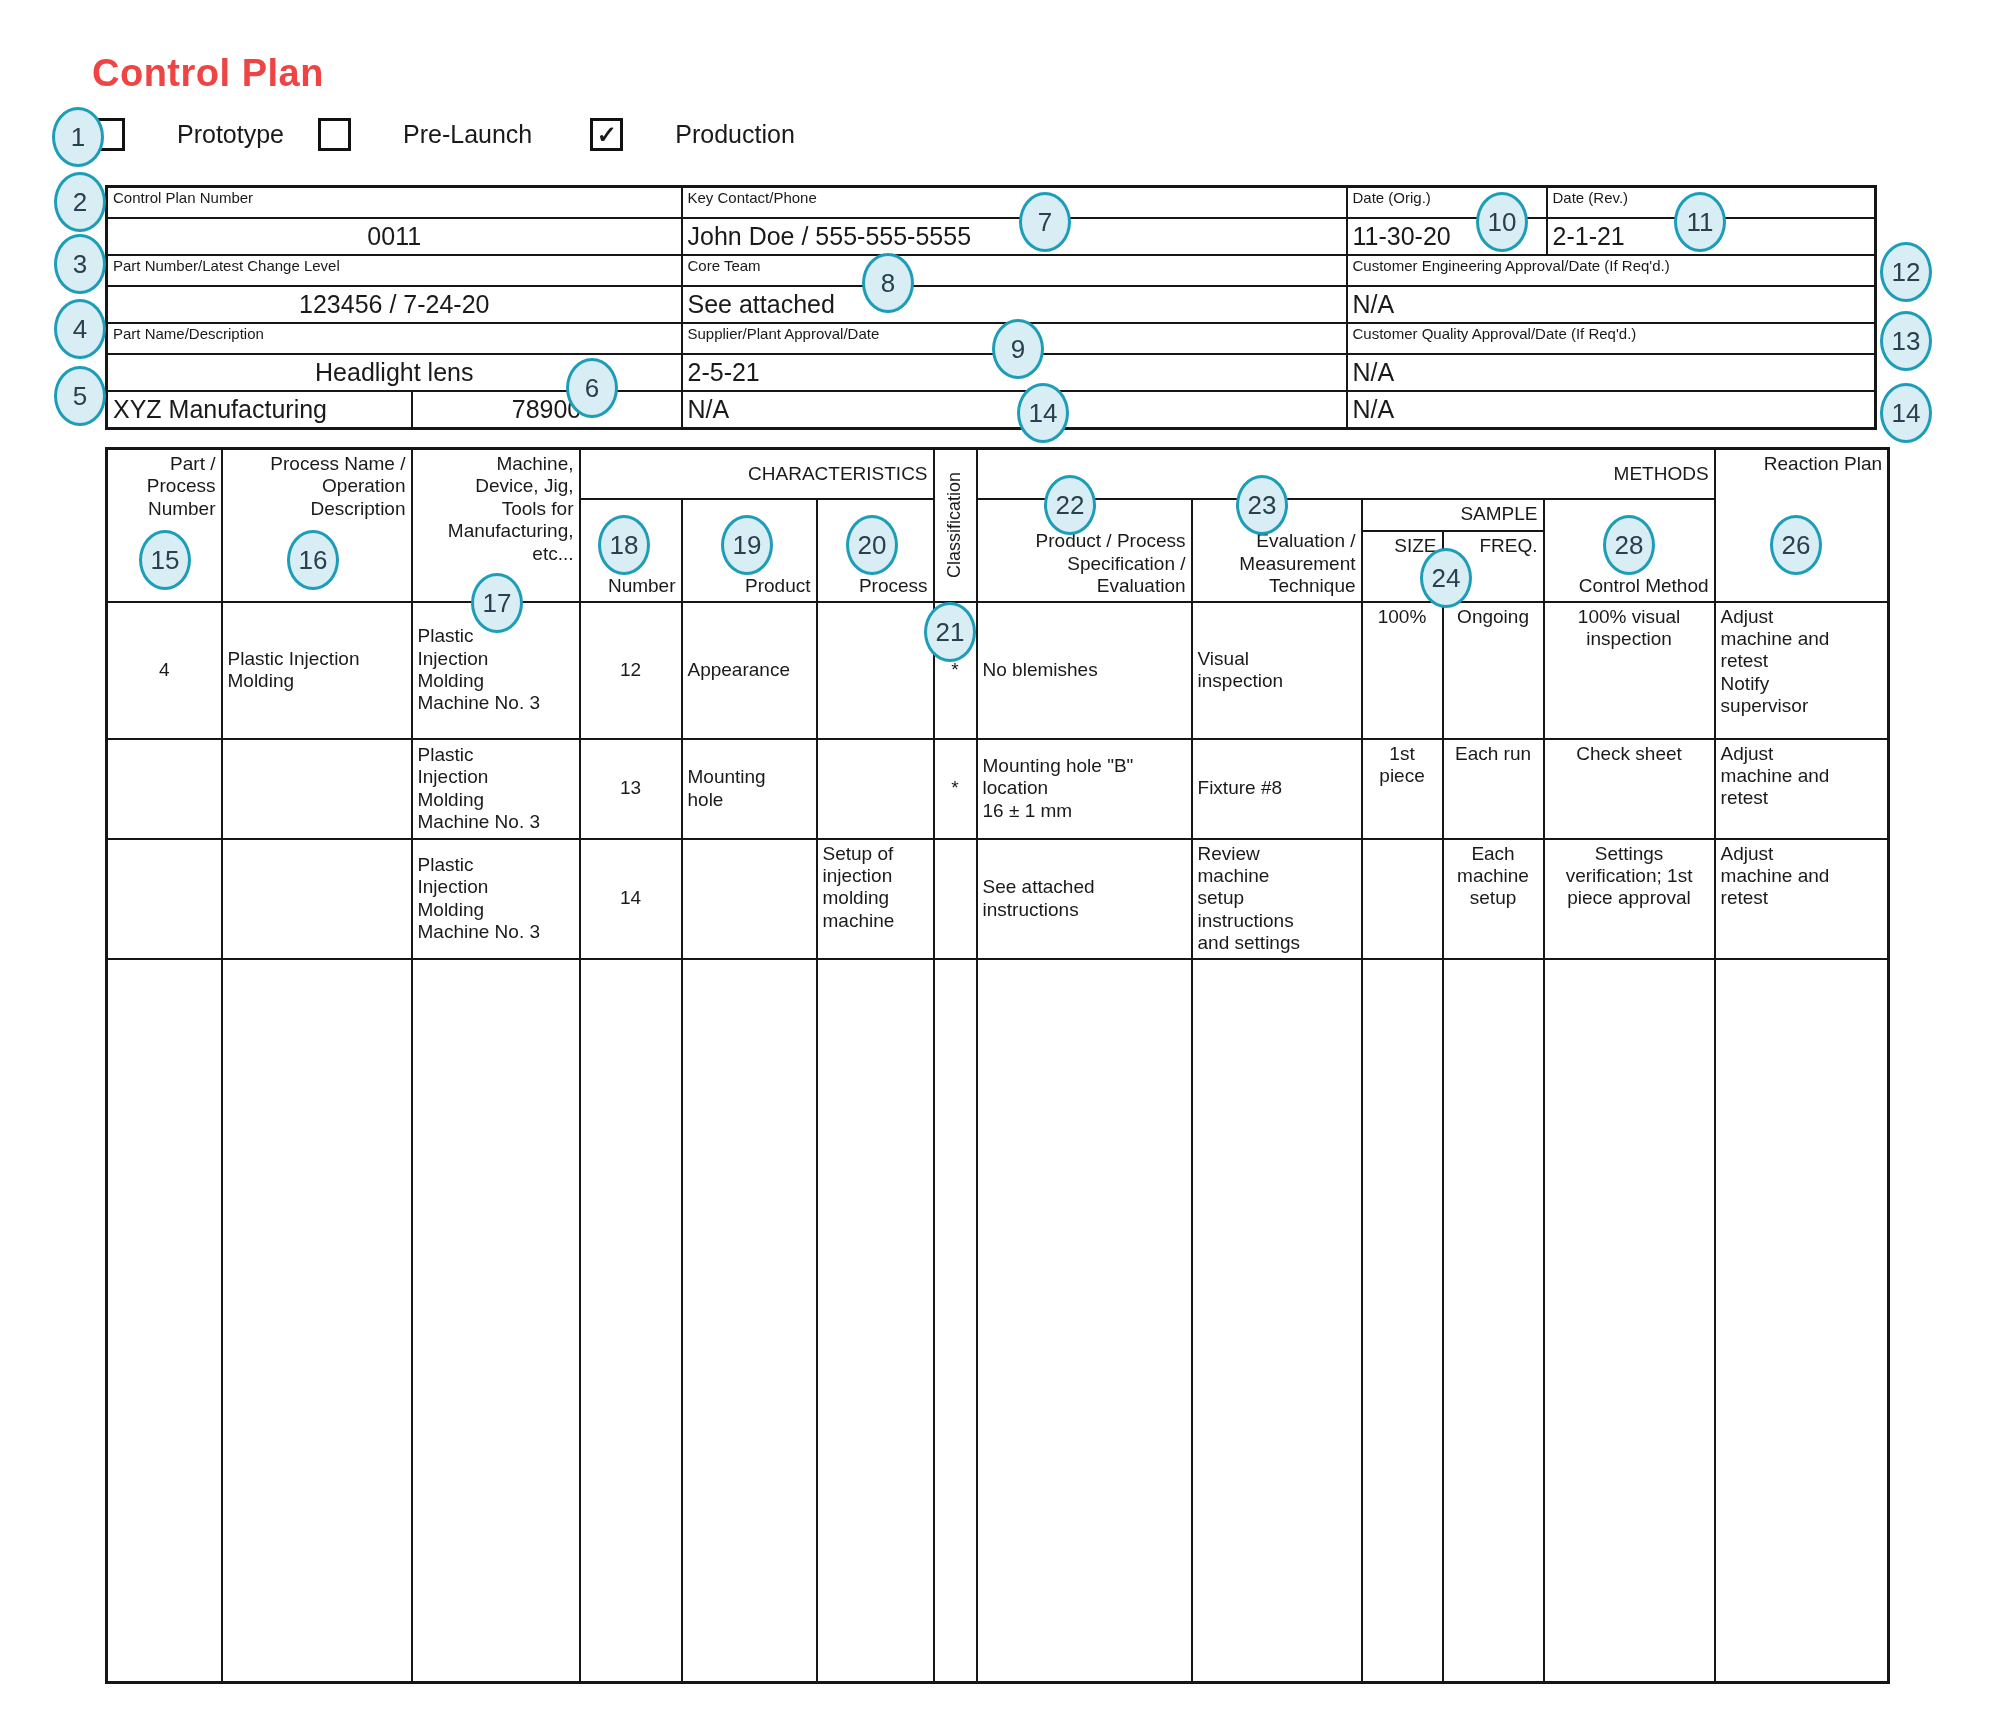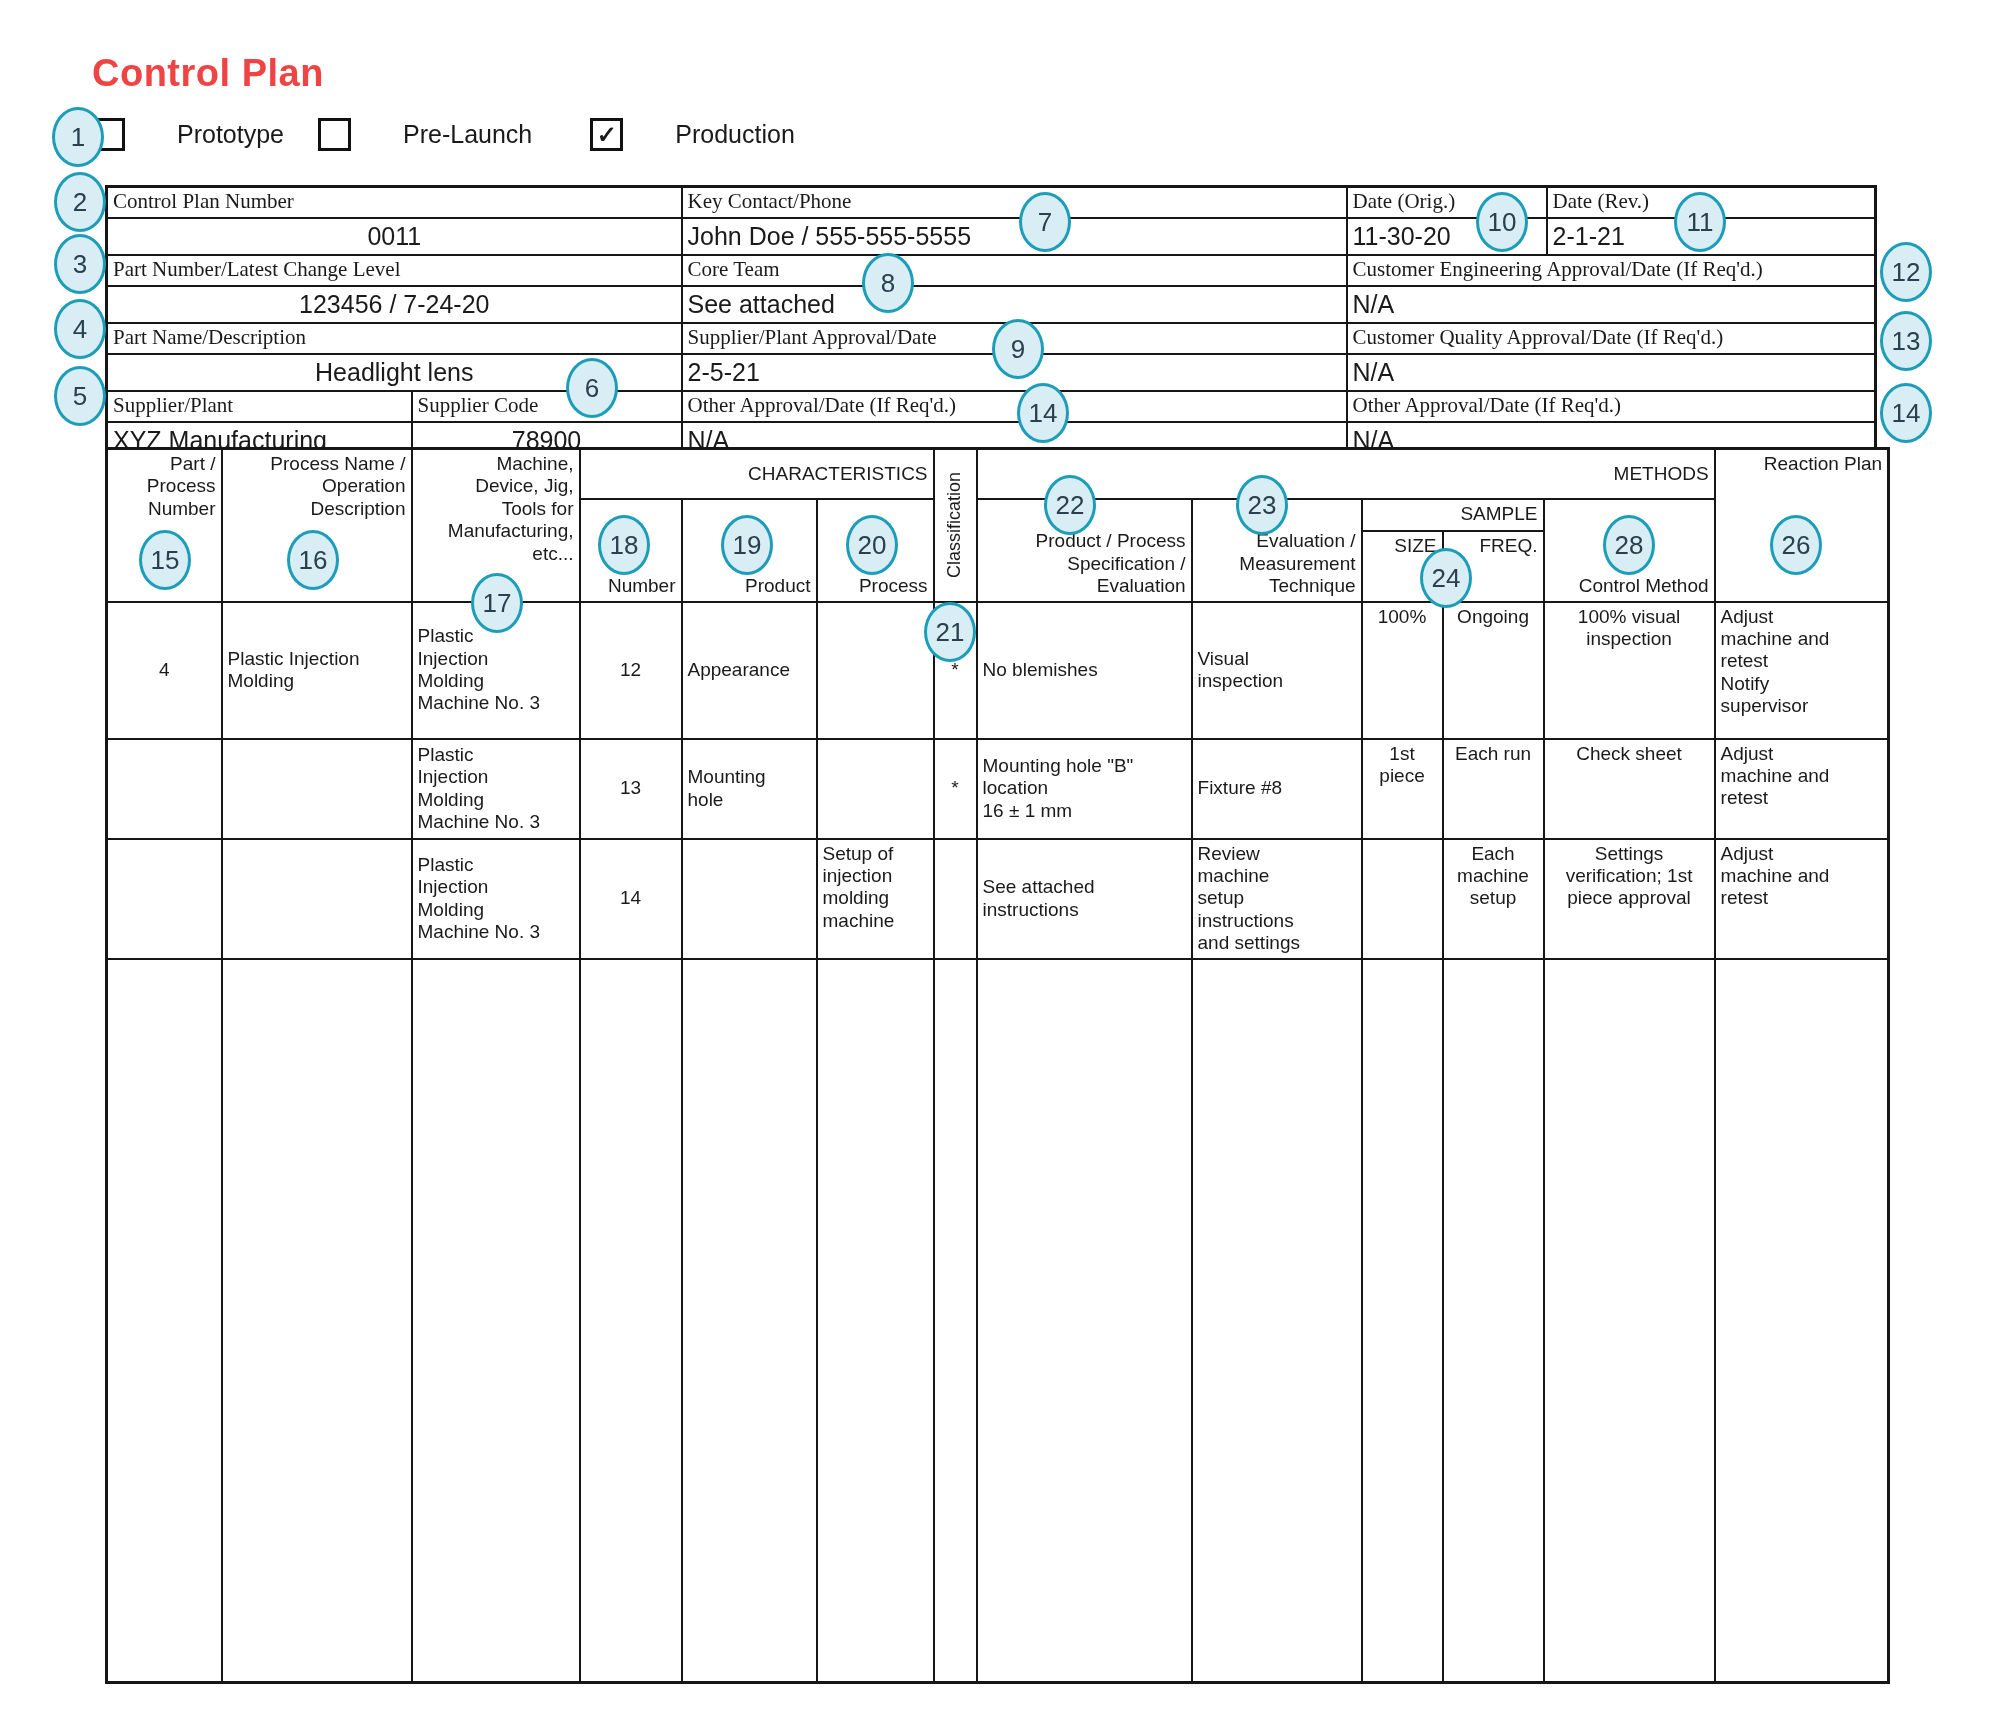--- a/index.html
+++ b/index.html
@@ -15,21 +15,21 @@
 
   
   table{border-collapse:collapse;table-layout:fixed;background:#fff;}
   td{border:2px solid #161616;overflow:hidden;white-space:pre-line;line-height:1.18;}
   #header-table{left:105px;top:185px;}
   #main-table{left:105px;top:447px;}
   #header-table{width:1770px;}
   #main-table{width:1782px;}
   table{border:3px solid #161616;}
 
-  .lbl{font-size:21px;padding:1px 5px;vertical-align:top;text-align:left;height:27px;font-family:Liberation Serif, serif;}
+  .lbl{font-size:15px;padding:1px 5px;vertical-align:top;text-align:left;height:27px;}
   .val{font-size:25px;padding:0 5px;vertical-align:middle;height:35px;text-align:left;}
   .val.tc{text-align:center;}
   .val.tr{text-align:center;}
 
   .hc{font-size:19px;text-align:right;}
   .vt{vertical-align:top;}
   .vm{vertical-align:middle;}
   .vb{vertical-align:bottom;}
   .tl{text-align:left;}
   .tc{text-align:center;}
@@ -94,26 +94,20 @@
   </tr>
   <tr>
     <td class="lbl" colspan="2">Part Name/Description</td>
     <td class="lbl">Supplier/Plant Approval/Date</td>
     <td class="lbl" colspan="2">Customer Quality Approval/Date (If Req'd.)</td>
   </tr>
   <tr>
     <td class="val tc" colspan="2">Headlight lens</td>
     <td class="val">2-5-21</td>
     <td class="val" colspan="2">N/A</td>
-  </tr>
-  <tr>
-    <td class="lbl">Supplier/Plant</td>
-    <td class="lbl">Supplier Code</td>
-    <td class="lbl">Other Approval/Date (If Req'd.)</td>
-    <td class="lbl" colspan="2">Other Approval/Date (If Req'd.)</td>
   </tr>
   <tr>
     <td class="val">XYZ Manufacturing</td>
     <td class="val tr">78900</td>
     <td class="val">N/A</td>
     <td class="val" colspan="2">N/A</td>
   </tr>
 </tbody>
   </table>
 

